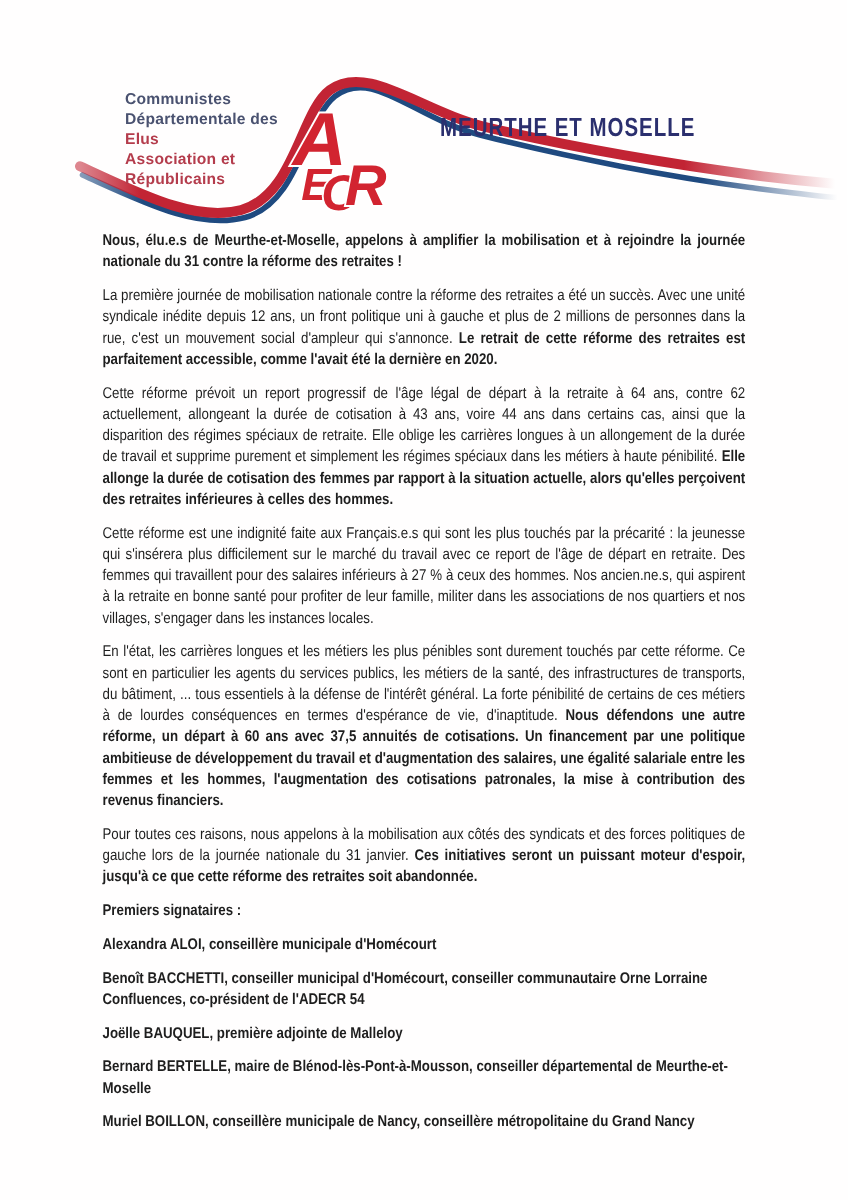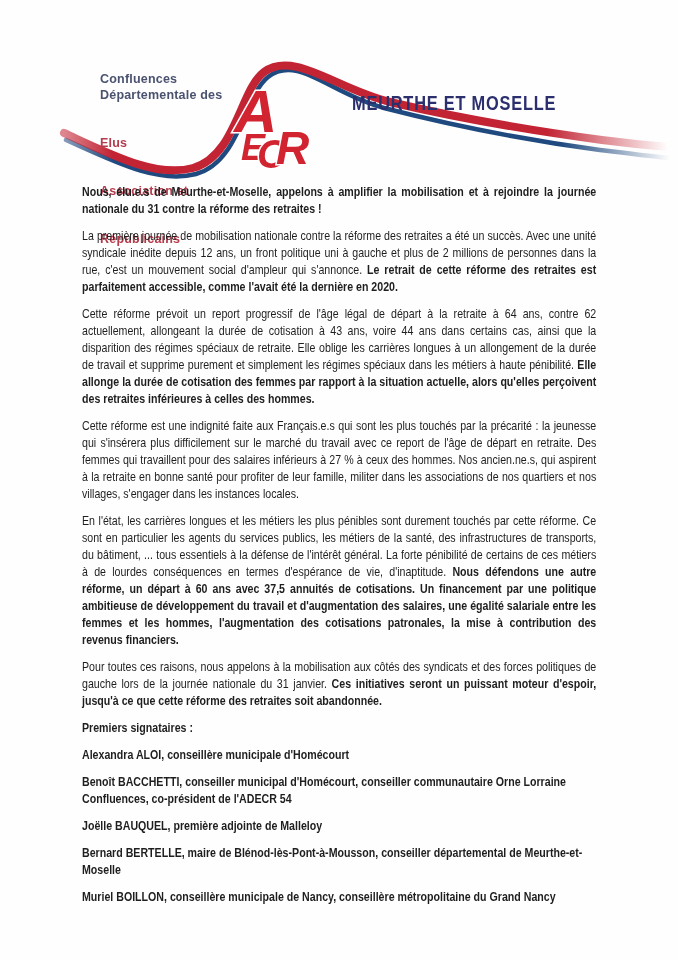--- a/index.html
+++ b/index.html
@@ -10,21 +10,21 @@
   .page{position:relative;width:678px;height:960px;background:#fffefe;}
 
   
   .letterhead{position:absolute;left:0;top:0;width:678px;height:185px;}
   .ribbon{position:absolute;left:0;top:0;width:678px;height:190px;}
   .org-name{
     position:absolute;left:100px;top:71px;
     font-size:12.5px;font-weight:bold;line-height:16px;letter-spacing:.2px;
   }
   .org-line.navy{color:var(--org-navy);}
-  .org-line.red{color:var(--org-red);margin-top:32px;}
+  .org-line.red{color:var(--org-red);}
   .region-title{
     position:absolute;left:352px;top:91px;
     font-size:21px;font-weight:bold;color:var(--region-title-navy);
     letter-spacing:1px;white-space:nowrap;
     transform:scaleX(.78);transform-origin:0 0;
   }
   .monogram text{
     font-family:"Liberation Sans",sans-serif;font-weight:bold;font-style:italic;
     paint-order:stroke;stroke:#ffffff;stroke-width:3px;
   }
@@ -68,21 +68,21 @@
 
       <g class="monogram" style="fill:var(--monogram-red)">
         <text x="234" y="132" font-size="60">A</text>
         <text x="241" y="160" font-size="36">E</text>
         <text x="257" y="168" font-size="40">C</text>
         <text x="276" y="164" font-size="46">R</text>
       </g>
     </svg>
 
     <div class="org-name">
-        <div class="org-line navy">Confluences</div>
+        <div class="org-line navy">Communistes</div>
         <div class="org-line navy">Départementale des</div>
         <div class="org-line red">Elus</div>
         <div class="org-line red">Association et</div>
         <div class="org-line red">Républicains</div>
       </div>
 
     <div class="region-title">MEURTHE ET MOSELLE</div>
   </header>
 
   <main class="body-text">

